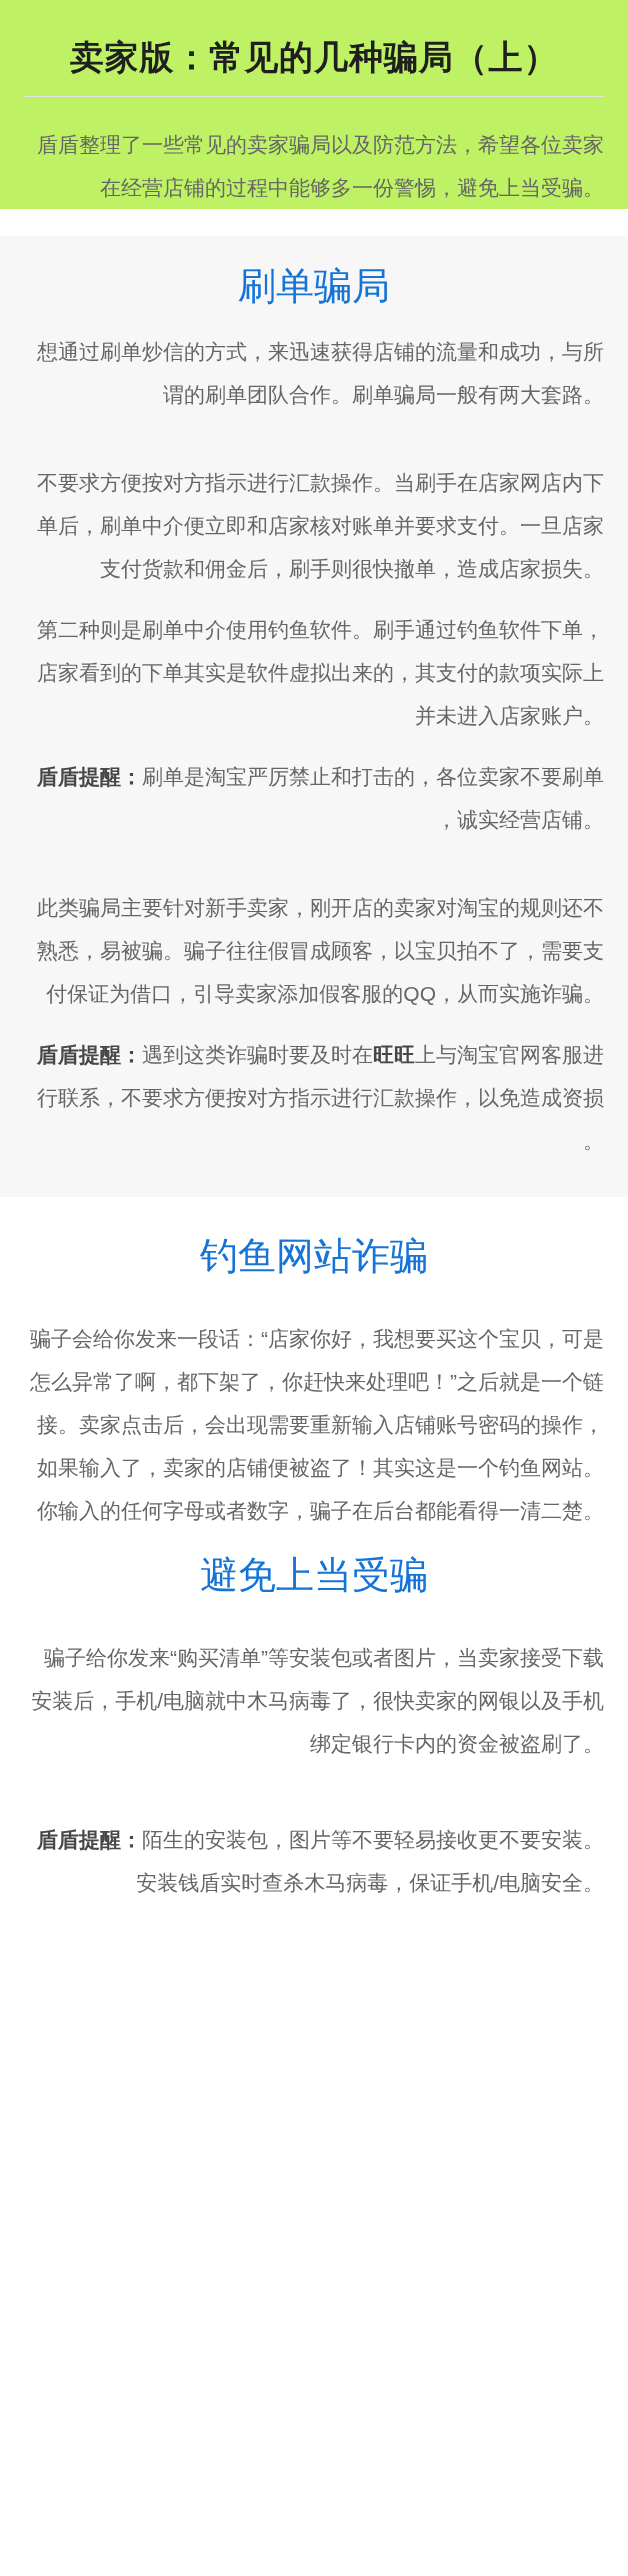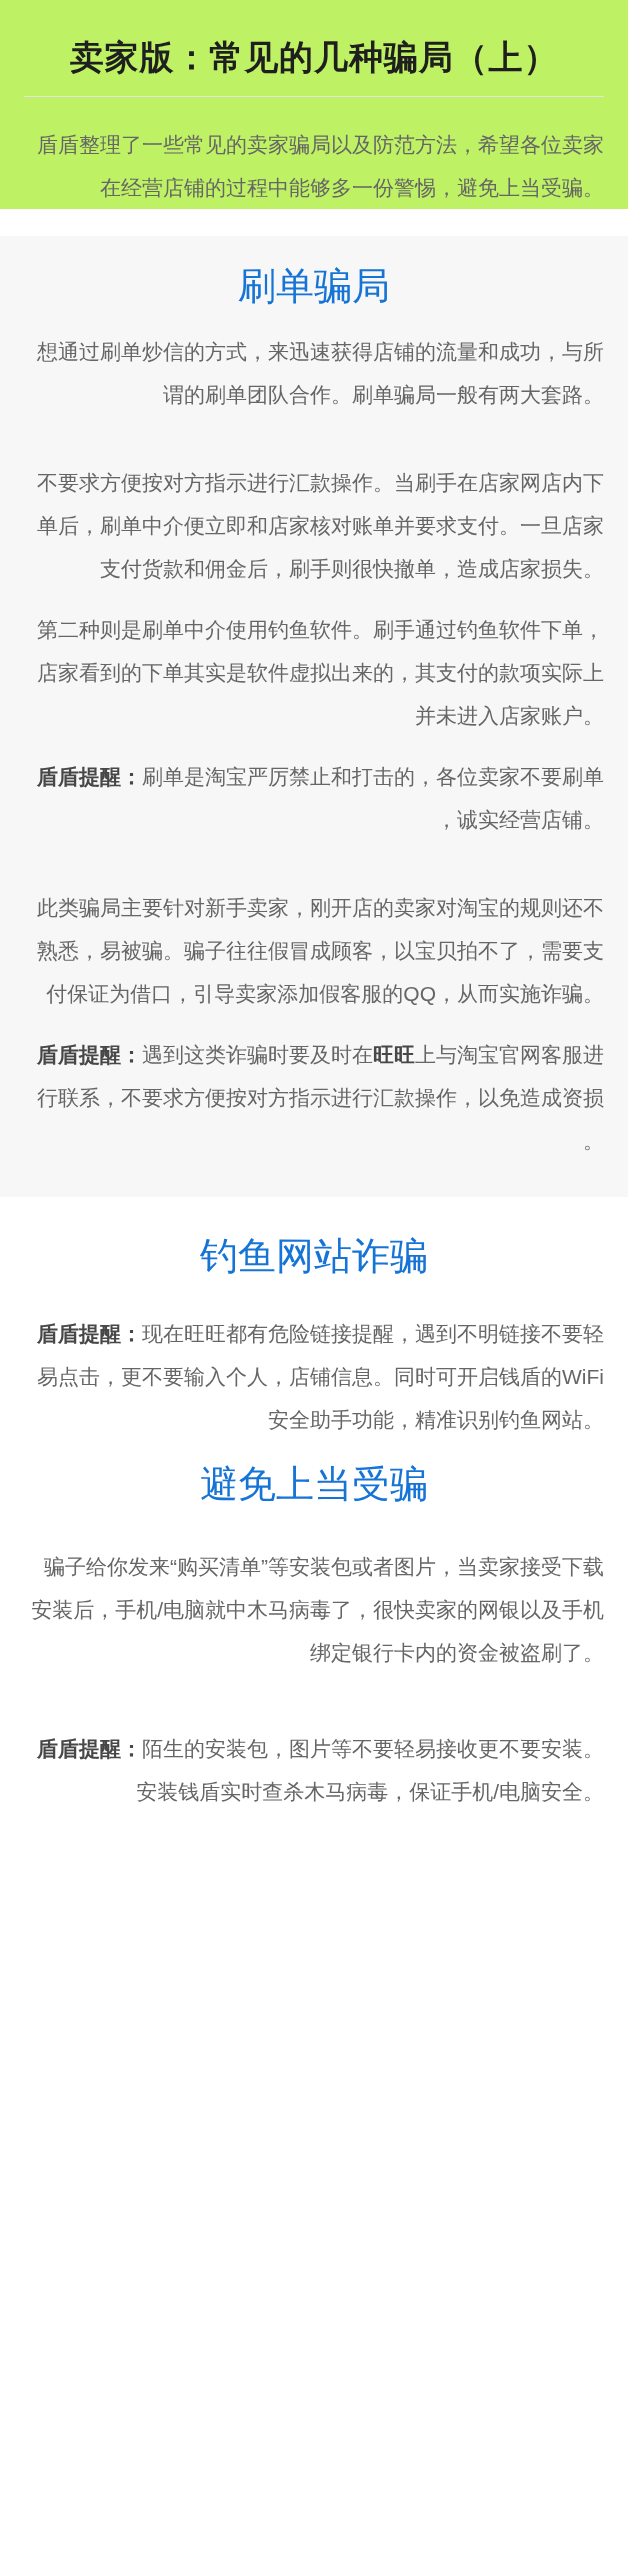--- a/index.html
+++ b/index.html
@@ -84,21 +84,21 @@
     <p class="para mt48"><span class="b">盾盾提醒：</span><span>刷单是淘宝严厉禁止和打击的，各位卖家不要刷单，诚实经营店铺。</span></p>
 
     <p class="para mt53">此类骗局主要针对新手卖家，刚开店的卖家对淘宝的规则还不熟悉，易被骗。骗子往往假冒成顾客，以宝贝拍不了，需要支付保证为借口，引导卖家添加假客服的QQ，从而实施诈骗。</p>
     <p class="para mt48"><span class="b">盾盾提醒：</span><span>遇到这类诈骗时要及时在</span><span class="b">旺旺</span><span>上与淘宝官网客服进行联系，不要求方便按对方指示进行汇款操作，以免造成资损。</span></p>
 
   </div>
 
   <div class="band band-white2">
 
     <h2 class="heading">钓鱼网站诈骗</h2>
-    <p class="para mt45"><span class="b">盾盾提醒：</span><span>现在旺旺都有危险链接提醒，遇到不明链接不要轻易点击，更不要输入个人，店铺信息。同时可开启钱盾的WiFi安全助手功能，精准识别钓鱼网站。</span></p>
+    <p class="para mt50">骗子会给你发来一段话：“店家你好，我想要买这个宝贝，可是怎么异常了啊，都下架了，你赶快来处理吧！”之后就是一个链接。卖家点击后，会出现需要重新输入店铺账号密码的操作，如果输入了，卖家的店铺便被盗了！其实这是一个钓鱼网站。你输入的任何字母或者数字，骗子在后台都能看得一清二楚。</p>
 
     <h2 class="heading mt30">避免上当受骗</h2>
     <p class="para mt50">骗子给你发来“购买清单”等安装包或者图片，当卖家接受下载安装后，手机/电脑就中木马病毒了，很快卖家的网银以及手机绑定银行卡内的资金被盗刷了。</p>
     <p class="para mt62"><span class="b">盾盾提醒：</span><span>陌生的安装包，图片等不要轻易接收更不要安装。安装钱盾实时查杀木马病毒，保证手机/电脑安全。</span></p>
 
   </div>
 
 </div>
 
 

